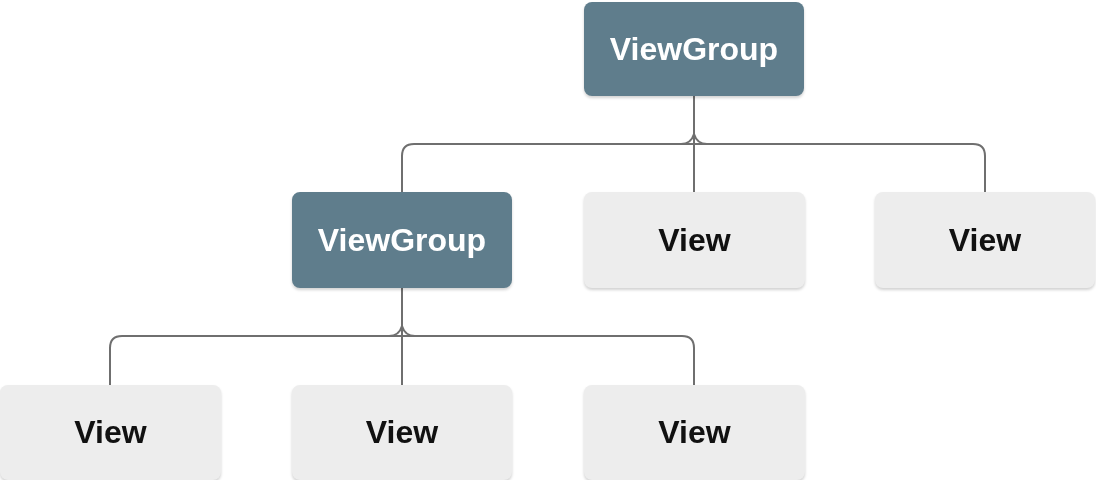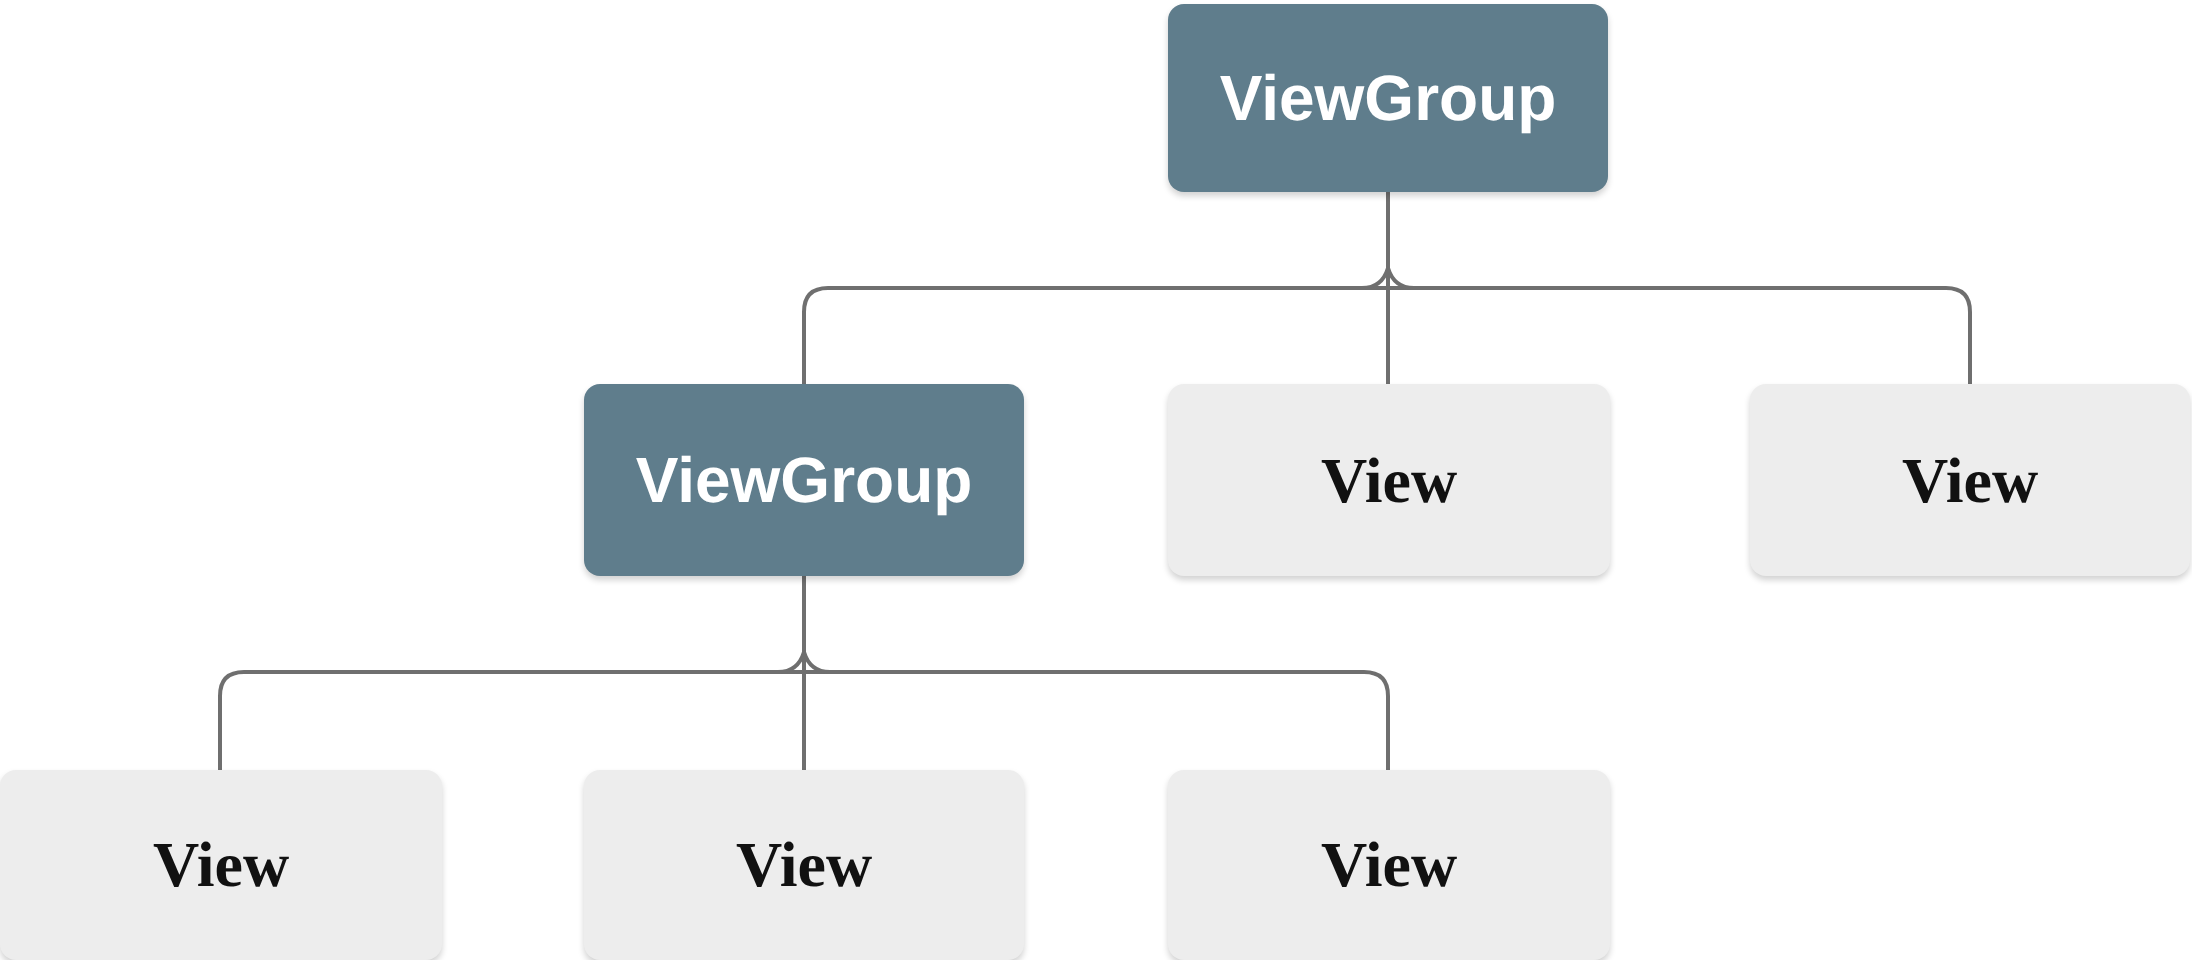--- a/index.html
+++ b/index.html
@@ -39,21 +39,20 @@
     box-shadow: 0 2px 3px rgba(0,0,0,0.18);
     box-sizing: border-box;
   }
   .node.vg {
     background: var(--viewgroup-fill, #5f7d8c);
     color: var(--viewgroup-text, #ffffff);
   }
   .node.vw {
     background: var(--view-fill, #ededed);
     color: var(--view-text, #111111);
-    font-family: Liberation Serif, serif;
   }
   
   .n0 { left: 584px; top: 2px;   width: 220px; height: 94px; }
   .n1 { left: 292px; top: 192px; width: 220px; height: 96px; }
   .n2 { left: 584px; top: 192px; width: 221px; height: 96px; }
   .n3 { left: 875px; top: 192px; width: 220px; height: 96px; }
   .n4 { left: 0px;   top: 385px; width: 221px; height: 95px; }
   .n5 { left: 292px; top: 385px; width: 220px; height: 95px; }
   .n6 { left: 584px; top: 385px; width: 221px; height: 95px; }
 </style>

